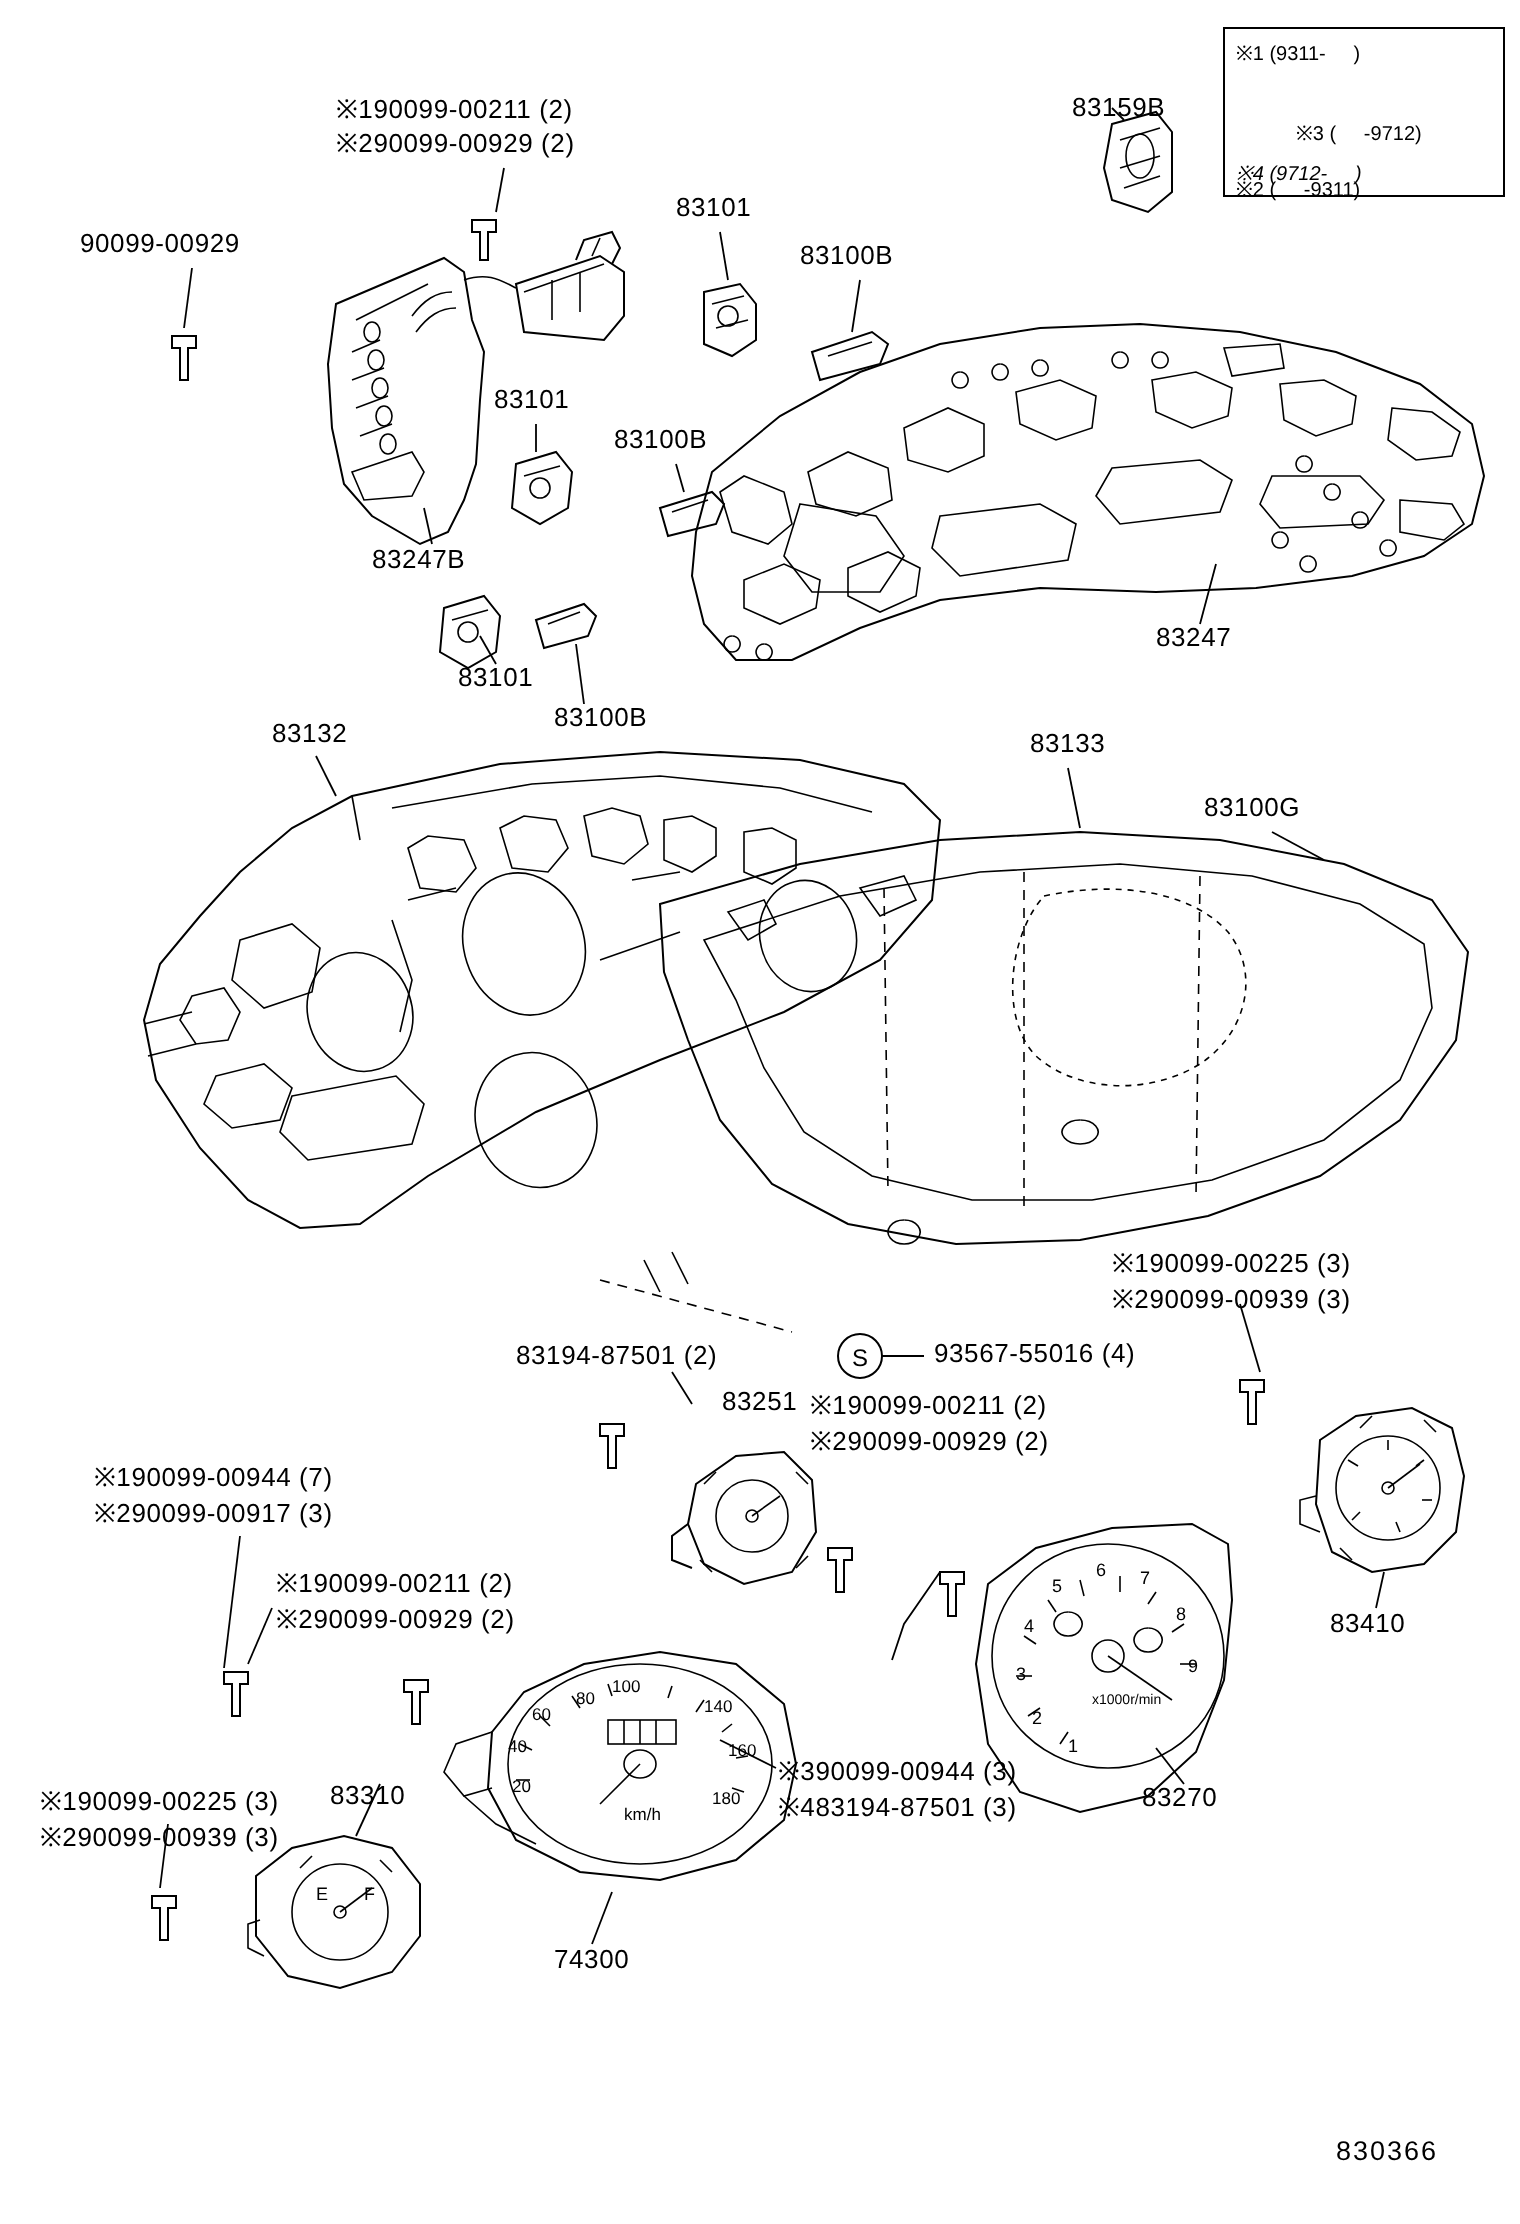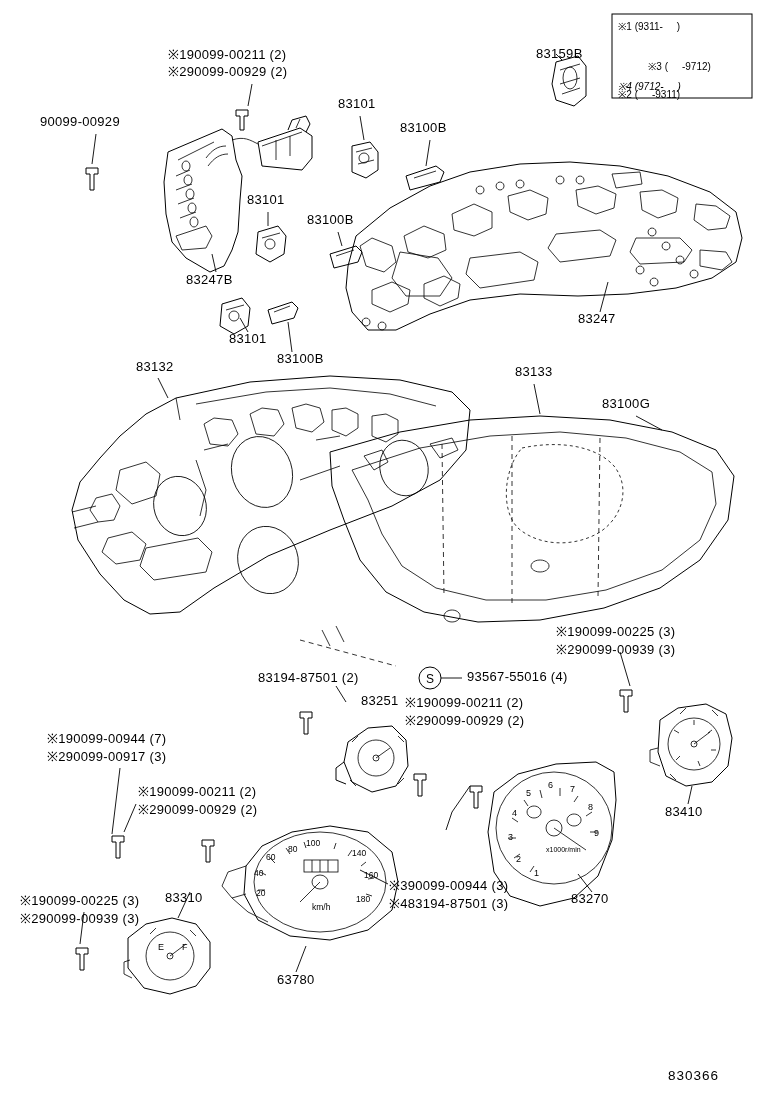--- a/index.html
+++ b/index.html
@@ -410,15 +410,15 @@
 <div class="lbl" style="left:47px; top:749px;">※290099-00917 (3)</div>
 <div class="lbl" style="left:138px; top:784px;">※190099-00211 (2)</div>
 <div class="lbl" style="left:138px; top:802px;">※290099-00929 (2)</div>
 <div class="lbl" style="left:665px; top:804px;">83410</div>
 <div class="lbl" style="left:165px; top:874px;margin-top:16px;">83310</div>
 <div class="lbl" style="left:20px; top:893px;">※190099-00225 (3)</div>
 <div class="lbl" style="left:20px; top:911px;">※290099-00939 (3)</div>
 <div class="lbl" style="left:389px; top:878px;">※390099-00944 (3)</div>
 <div class="lbl" style="left:389px; top:896px;">※483194-87501 (3)</div>
 <div class="lbl" style="left:571px; top:891px;">83270</div>
-<div class="lbl" style="left:277px; top:972px;">63780</div>
+<div class="lbl" style="left:277px; top:972px;">74300</div>
 
 <div class="figno" style="left:668px; top:1068px;">830366</div>
 
 </body></html>

